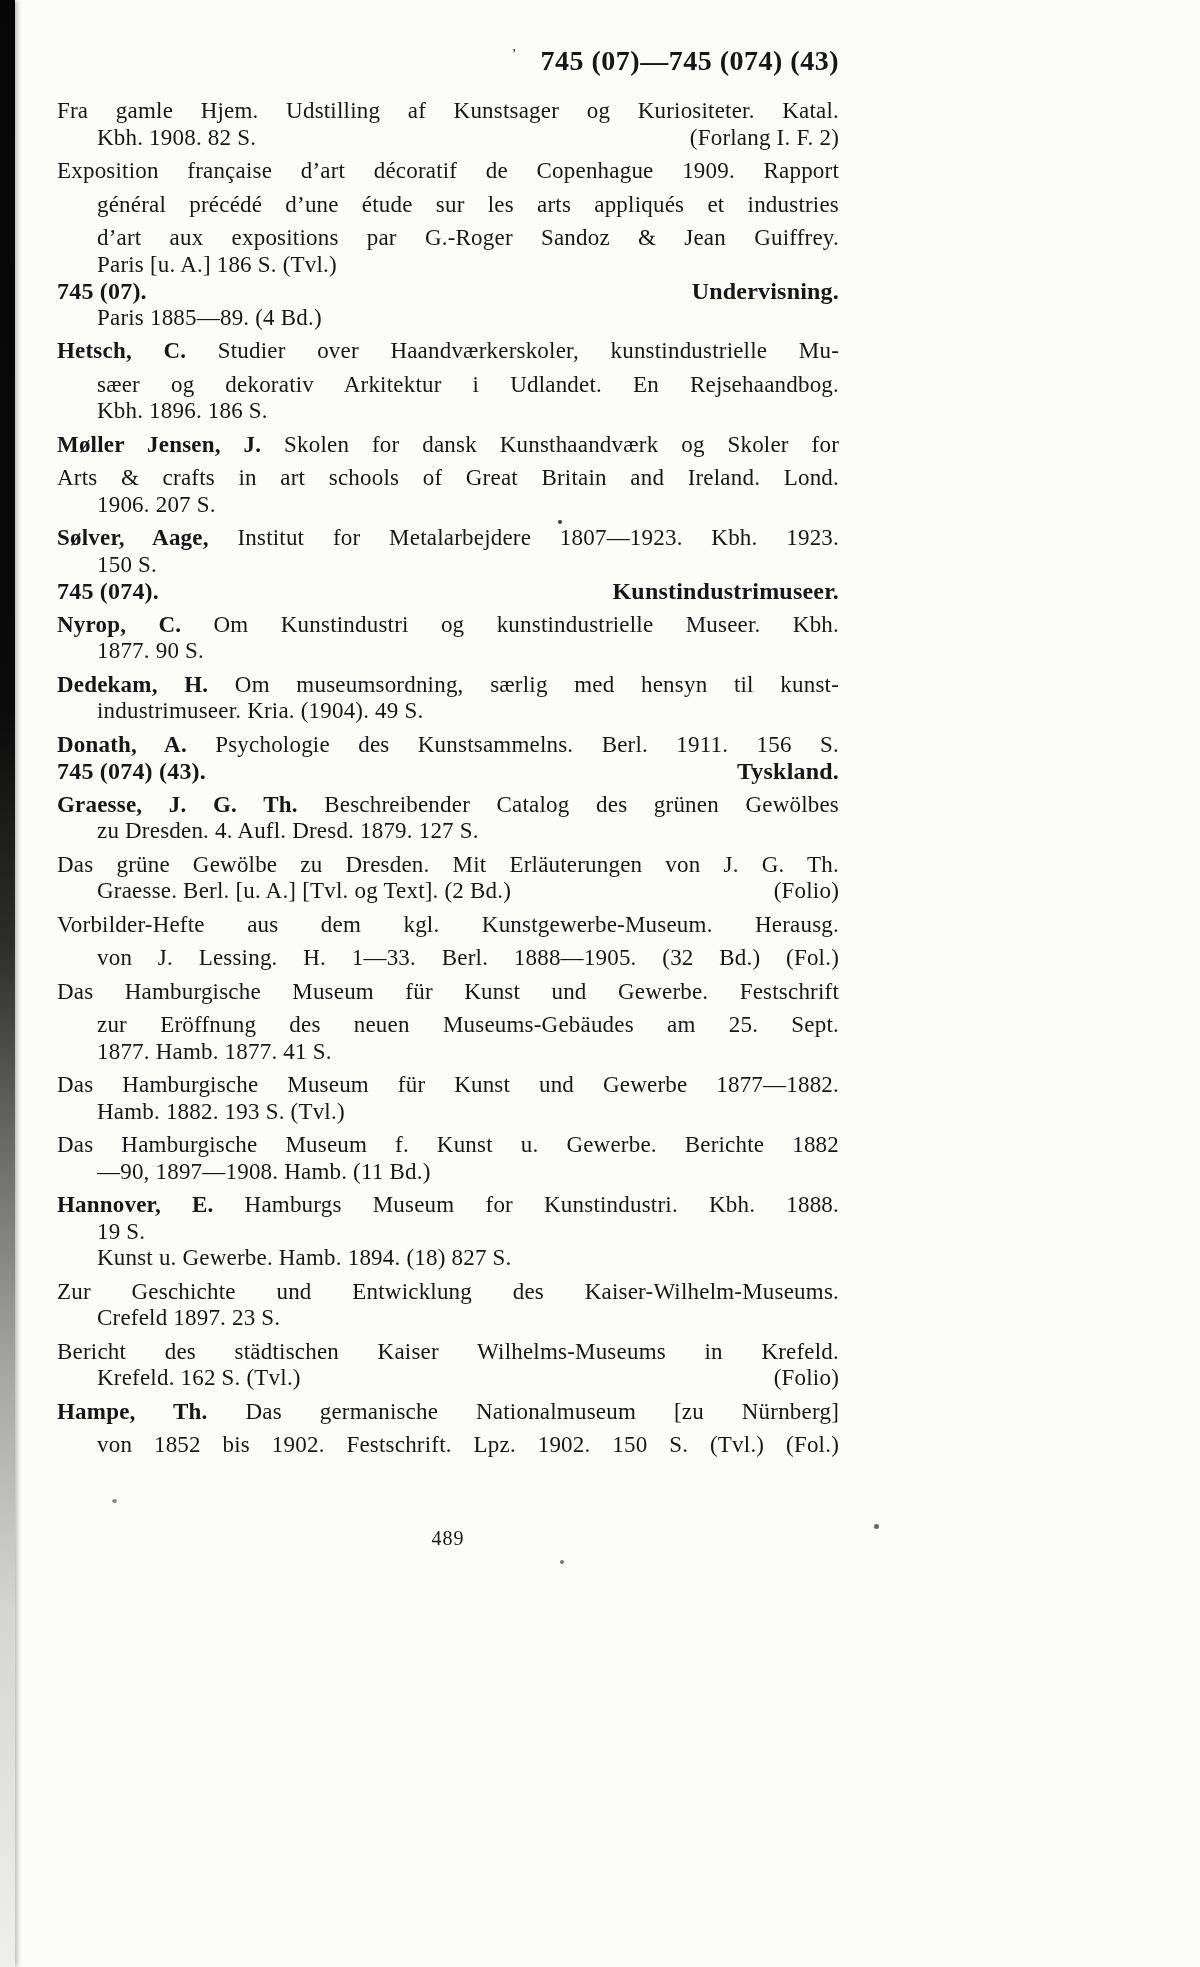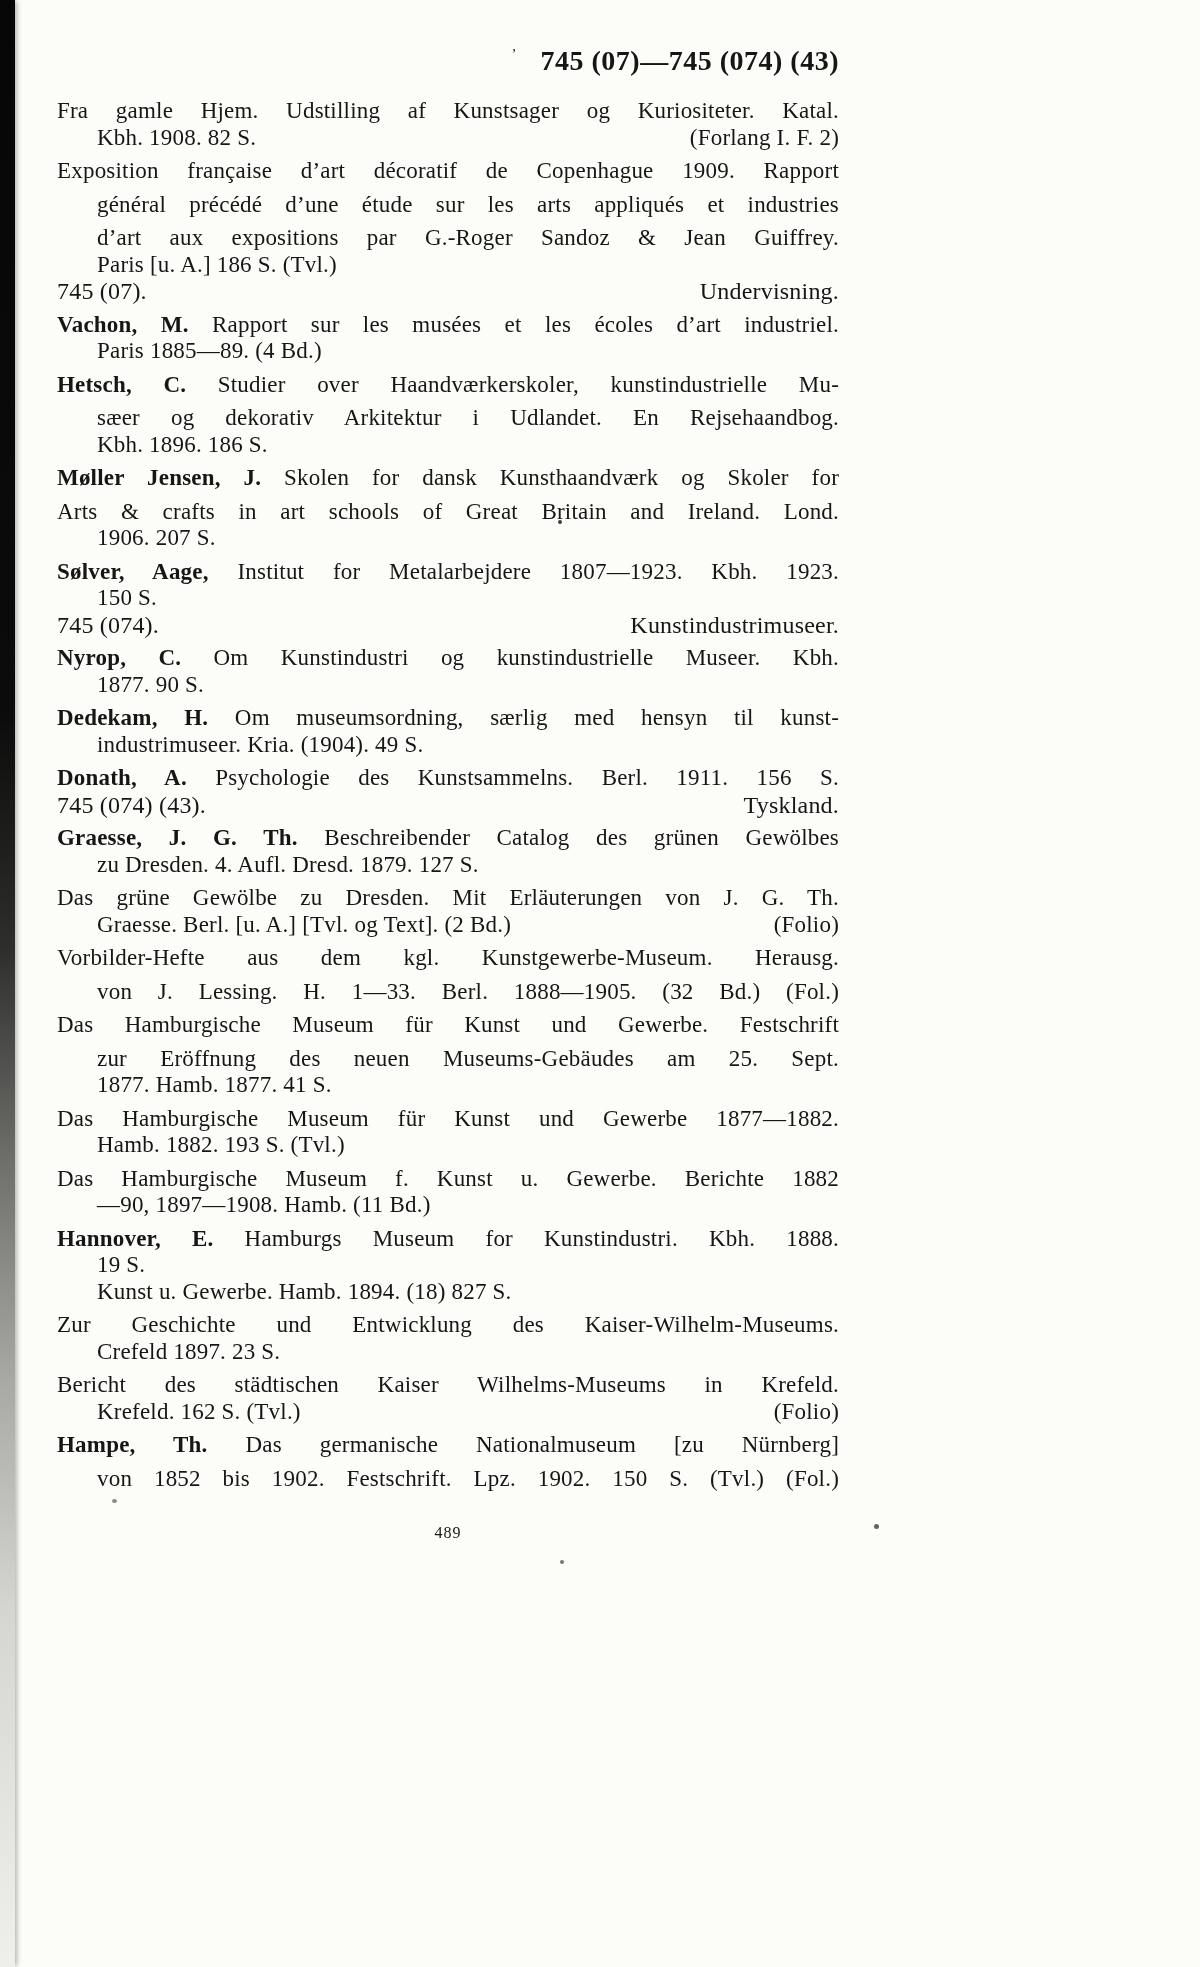--- a/index.html
+++ b/index.html
@@ -18,22 +18,22 @@
   .content { position:absolute; left:57px; top:44px; width:782px; }
   .header-row { display:flex; justify-content:flex-end; align-items:flex-start; margin-bottom:20px; }
   .header-mark { font-size:15px; margin-right:24px; padding-top:2px; color:#2a2a2a; }
   .running-head { font-size:28px; font-weight:700; letter-spacing:.5px; line-height:34px; }
   .line { font-size:23px; line-height:26.5px; letter-spacing:.2px; }
   .line .b { font-weight:700; }
   .indent { padding-left:40px; }
   .just { text-align:justify; text-align-last:justify;margin-top:7px; }
   .flexline { display:flex; justify-content:space-between; text-align:left; }
   .flexline.indent { padding-left:40px;gap:23px; }
-  .section-row { display:flex; justify-content:space-between; font-weight:400; font-size:24px;text-align:center; }
-  .footer { margin-top:32px; text-align:center; font-size:16px; letter-spacing:1px; }
+  .section-row { display:flex; justify-content:space-between; font-weight:700; font-size:24px;text-align:center; }
+  .footer { margin-top:68px; text-align:center; font-size:20px; letter-spacing:1px; }
   .speck { position:absolute; background:#3c3c3a; border-radius:50%; }
 </style>
 </head>
 <body>
 
 <div class="page">
   <div class="binding-edge"></div>
 
   <div class="content">
     <div class="header-row">
@@ -55,21 +55,20 @@
           <div class="line indent just"><span><span>d’art aux expositions par G.-Roger Sandoz &amp; Jean Guiffrey.</span></span></div>
           <div class="line indent"><span><span>Paris [u. A.]  186 S.  (Tvl.)</span></span></div>
         </div>
         <div class="block">
           <div class="line section-row">
             <span>745 (07).</span>
             <span>Undervisning.</span>
           </div>
         </div>
         <div class="block">
-          <div class="line just"><span><span class="b">Vachon, M.</span><span>  Rapport sur les musées et les écoles d’art industriel.</span></span></div>
           <div class="line indent"><span><span>Paris 1885—89.  (4 Bd.)</span></span></div>
         </div>
         <div class="block">
           <div class="line just"><span><span class="b">Hetsch, C.</span><span>  Studier over Haandværkerskoler, kunstindustrielle Mu-</span></span></div>
           <div class="line indent just"><span><span>sæer og dekorativ Arkitektur i Udlandet.  En Rejsehaandbog.</span></span></div>
           <div class="line indent"><span><span>Kbh. 1896.  186 S.</span></span></div>
         </div>
         <div class="block">
           <div class="line just"><span><span class="b">Møller Jensen, J.</span><span>  Skolen for dansk Kunsthaandværk og Skoler for</span></span></div>
         </div>

